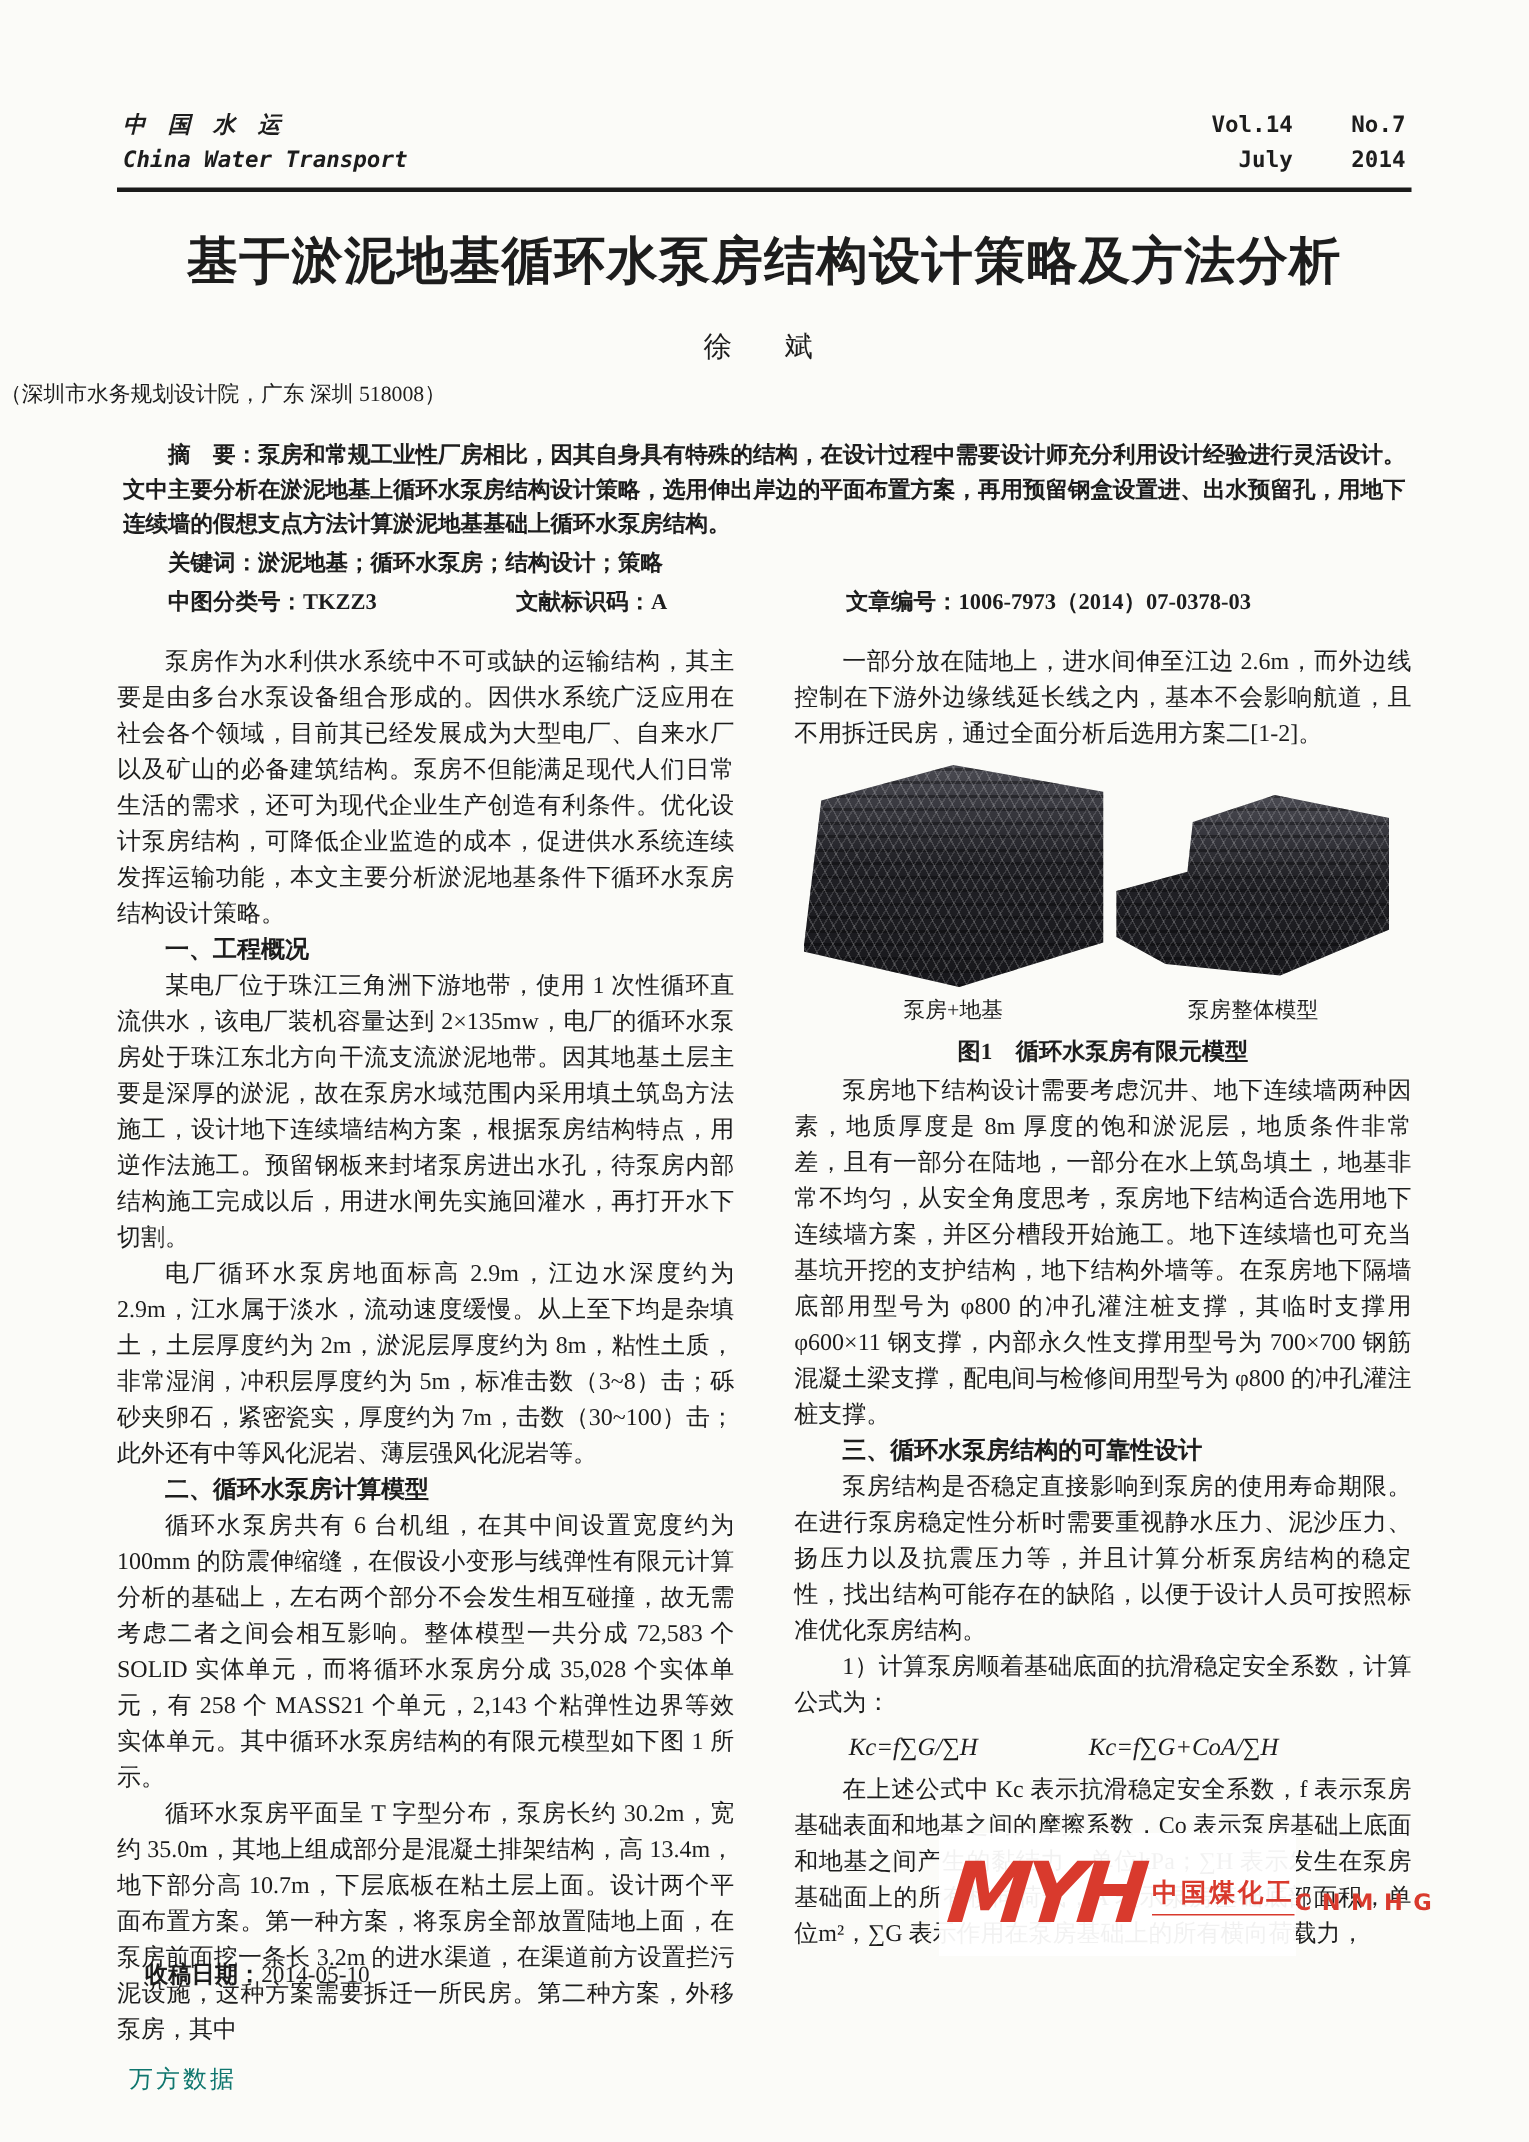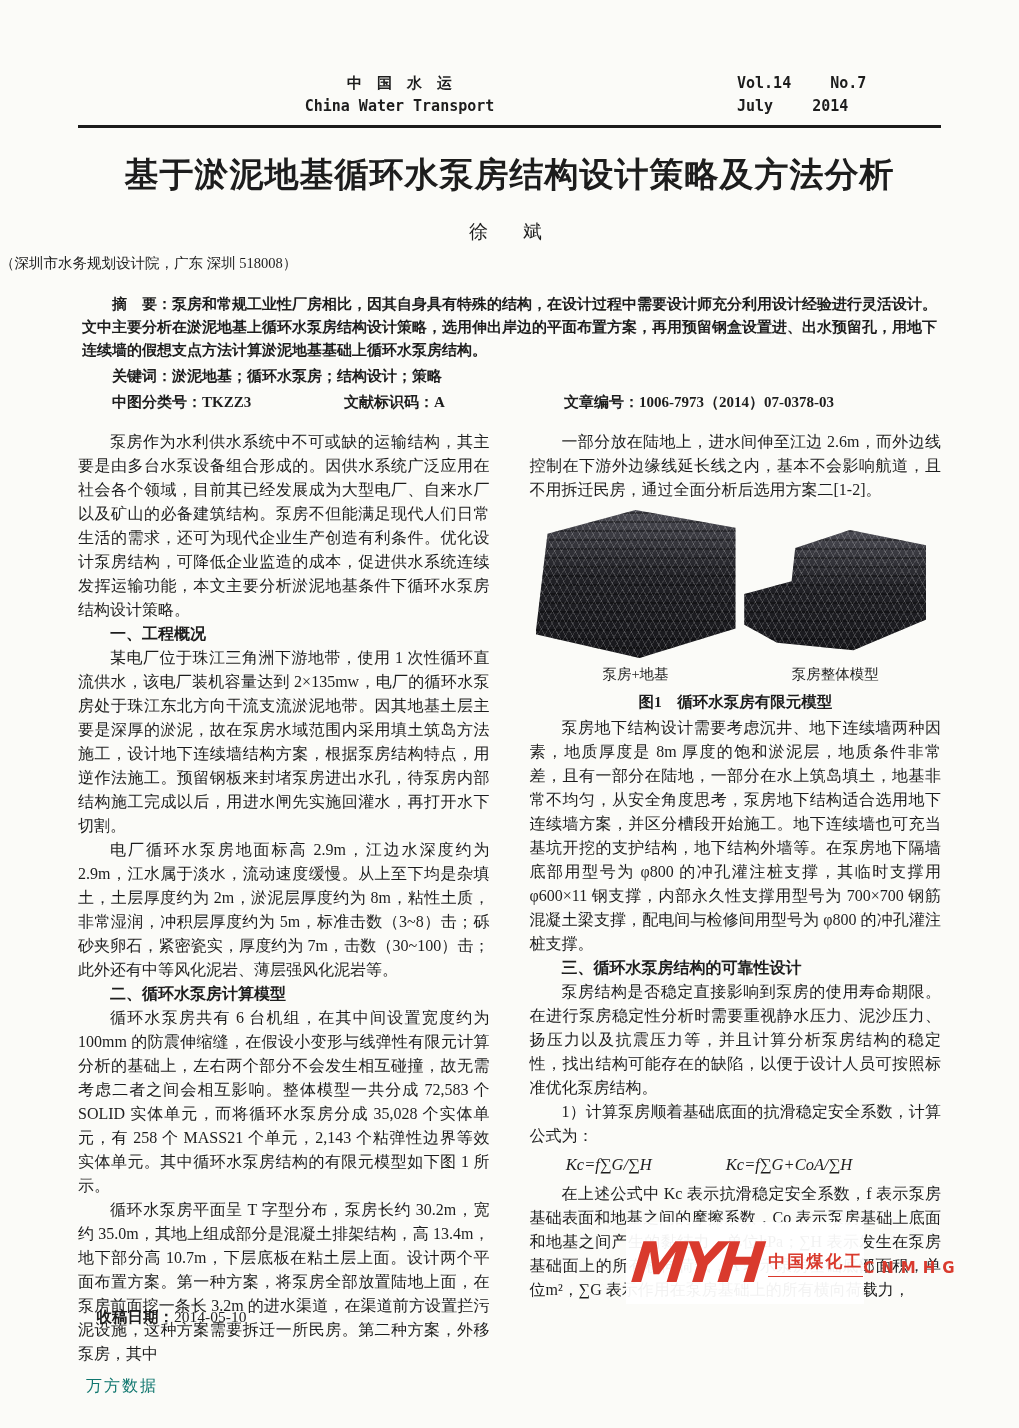--- a/index.html
+++ b/index.html
@@ -20,22 +20,22 @@
     display: flex;
     justify-content: space-between;
     margin: 0 82px;
     padding-top: 72px;
     font-family: "DejaVu Sans Mono", monospace;
     font-weight: bold;
     font-size: 15px;
     line-height: 23px;
   }
   .jh-left { text-align: left; width: 220px; }
-  .jh-center { text-align: center; flex: 1; }
-  .jh-right { text-align: left; width: 220px; display:flex; flex-direction:column; align-items:flex-end; }
+  .jh-center { flex: 1; font-style: italic; }
+  .jh-right { text-align: right; width: 220px; display:flex; flex-direction:column; align-items:flex-end; }
   .jh-right div { width: 200px; }
   .header-rule {
     border: 0;
     border-top: 3px solid #1b1b1b;
     margin: 7px 78px 0 78px;
   }
   
   .title {
     text-align: center;
     font-size: 34px;

